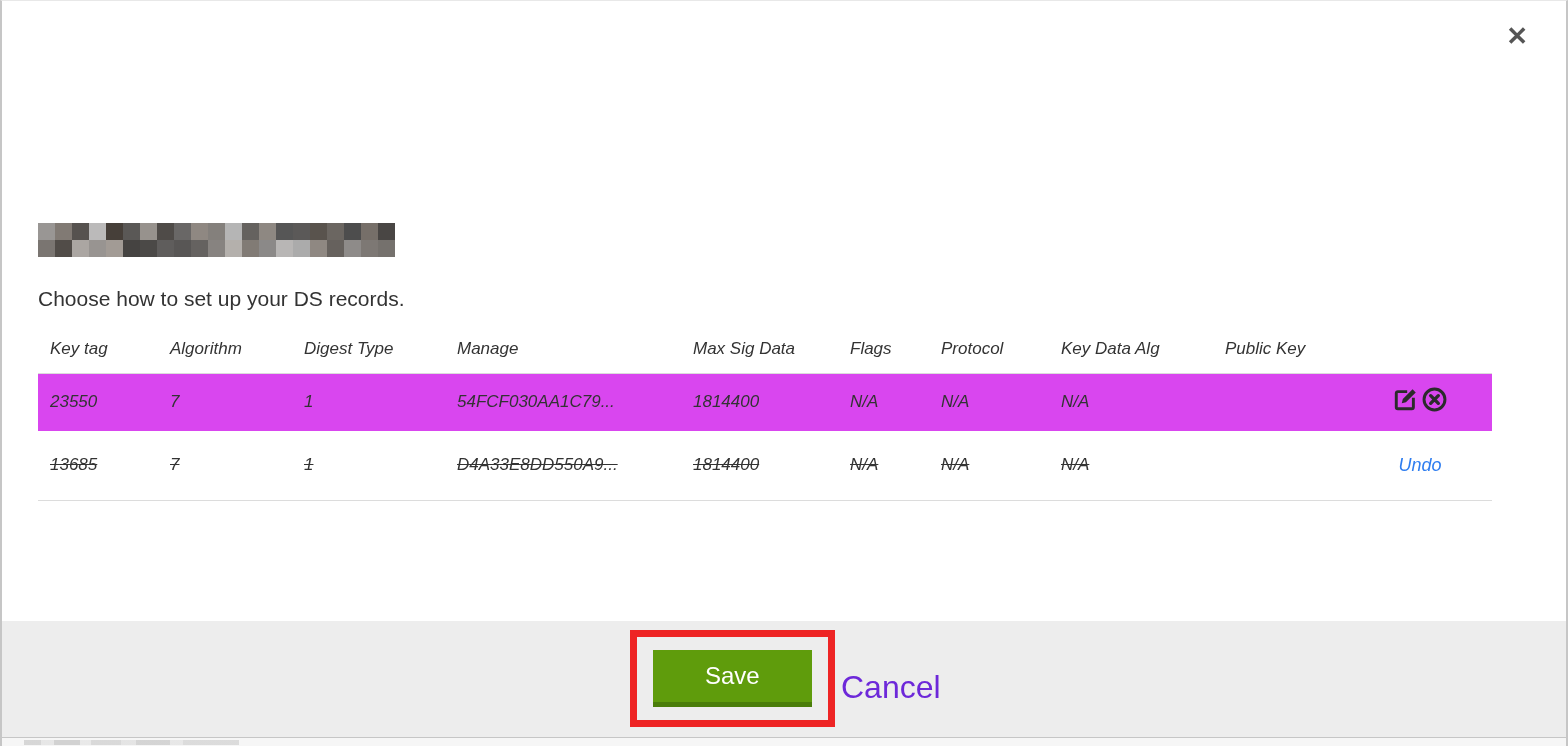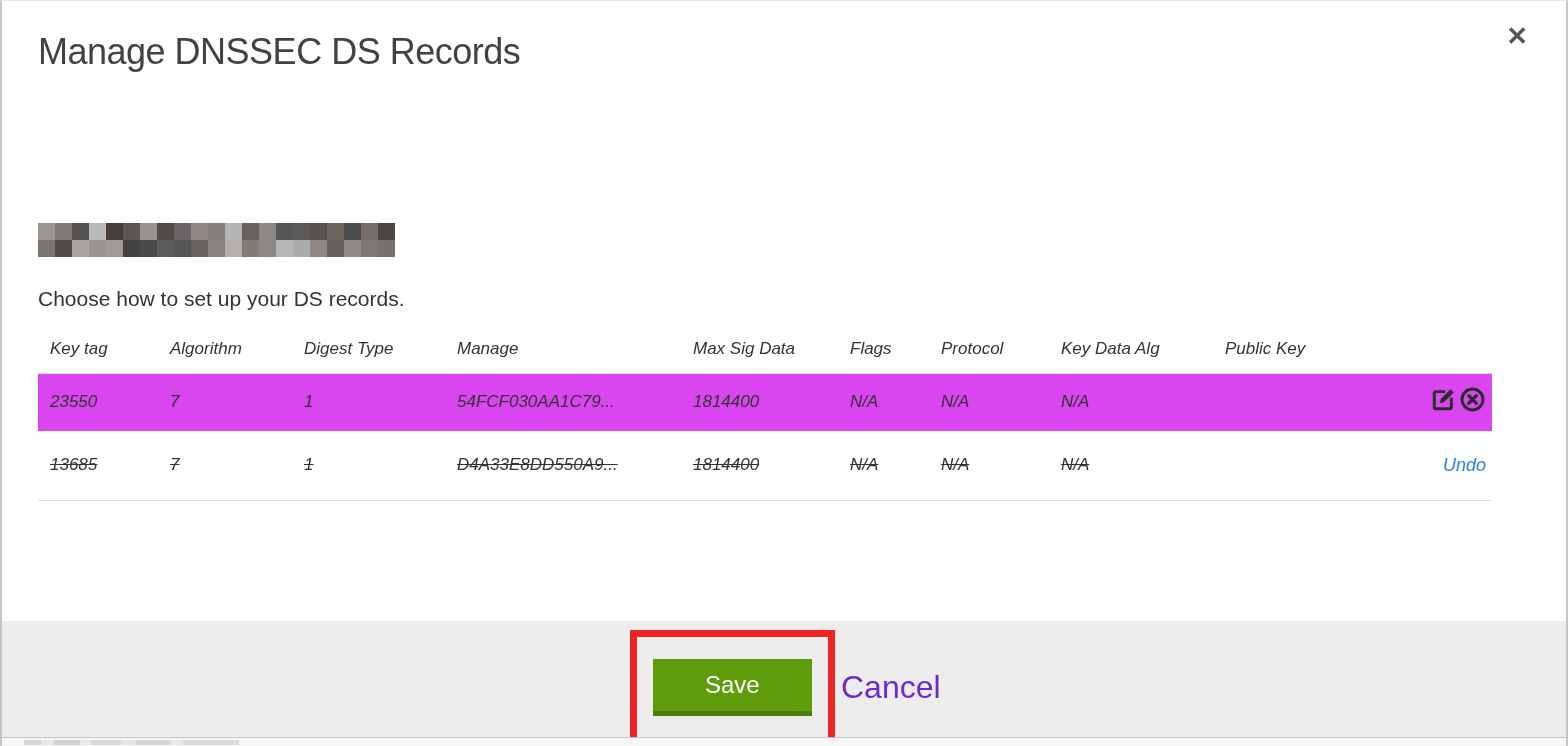--- a/index.html
+++ b/index.html
@@ -66,42 +66,42 @@
   tr.row-active { background: #d946ef; height: 57px; }
   tr.row-pending-delete { background: #ffffff; height: 70px; }
   tr.row-pending-delete td .v { text-decoration: line-through; }
 
   .col-keytag { width: 120px; } .col-alg { width: 134px; }
   .col-dtype { width: 153px; }  .col-digest { width: 236px; }
   .col-msl { width: 157px; }    .col-flags { width: 91px; }
   .col-proto { width: 120px; }  .col-kda { width: 164px; }
   .col-pk { width: 129px; }     .col-actions { width: 150px; }
 
-  .actions-cell { text-align: right; padding-right: 6px !important; }
+  .actions-cell { text-align: center; padding-right: 6px !important; }
   .icon-row { display: inline-flex; align-items: center; gap: 2px; }
   .icon-btn { display: inline-flex; cursor: pointer; color: #2b2b2b; }
   .icon-btn svg { display: block; }
 
   .undo-link { color: #2e7df0; font-size: 18px; cursor: pointer; text-decoration: none; }
 
   .add-ds-btn {
     position: absolute; left: 36px; top: 512px;
     background: #fff; border: 2px solid #56990f; color: #56990f;
     font-size: 19px; font-family: inherit;
     padding: 9px 24px; cursor: pointer;
   }
 
   
   .modal-footer {
     position: relative; flex: 0 0 116px; background: #ededed;
   }
   .annotation-red-box {
     position: absolute; left: 628px; top: 9px;
     border: 7px solid #ee2424;
-    padding: 22px 16px;
+    padding: 13px 16px;
     background: transparent;
   }
   .save-btn {
     display: block;
     background: #5f9c0c; border: none; border-bottom: 5px solid #4a7d0a;
     color: #ffffff; font-size: 24px; font-family: inherit;
     padding: 12px 52px; cursor: pointer; line-height: 1.15;
   }
   .cancel-link {
     position: absolute; left: 839px; top: 48px;
@@ -119,21 +119,20 @@
     opacity: .8;
   }
 </style>
 </head>
 <body>
 
 <div class="page">
 
   <div class="modal-main">
 
-    <h1 class="modal-title">Manage DNSSEC DS Records</h1>
 
     <span class="close-btn">✕</span>
 
     <div class="domain-redacted" id="mosaic">
         <div class="px" style="background: rgb(153, 150, 148);"></div>
         <div class="px" style="background: rgb(129, 122, 116);"></div>
         <div class="px" style="background: rgb(86, 82, 79);"></div>
         <div class="px" style="background: rgb(187, 186, 186);"></div>
         <div class="px" style="background: rgb(70, 63, 57);"></div>
         <div class="px" style="background: rgb(90, 88, 86);"></div>

